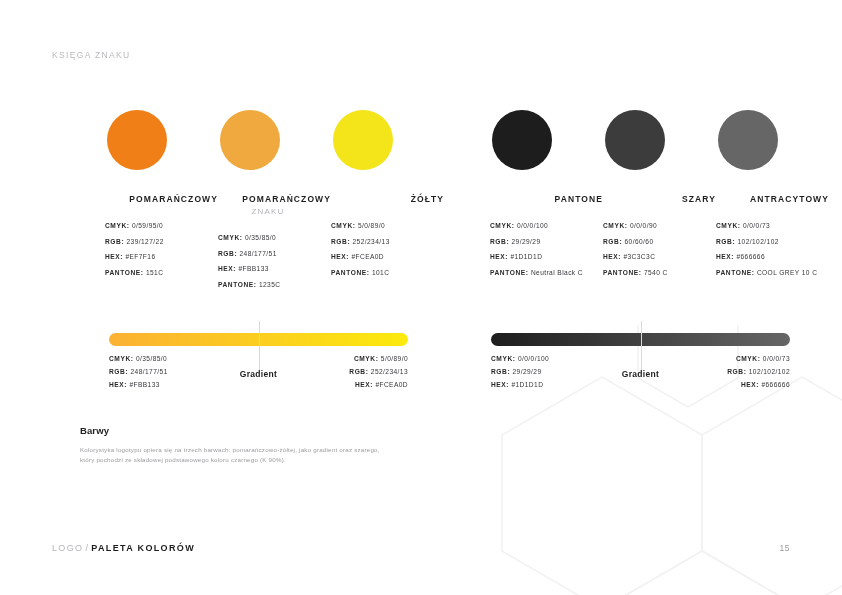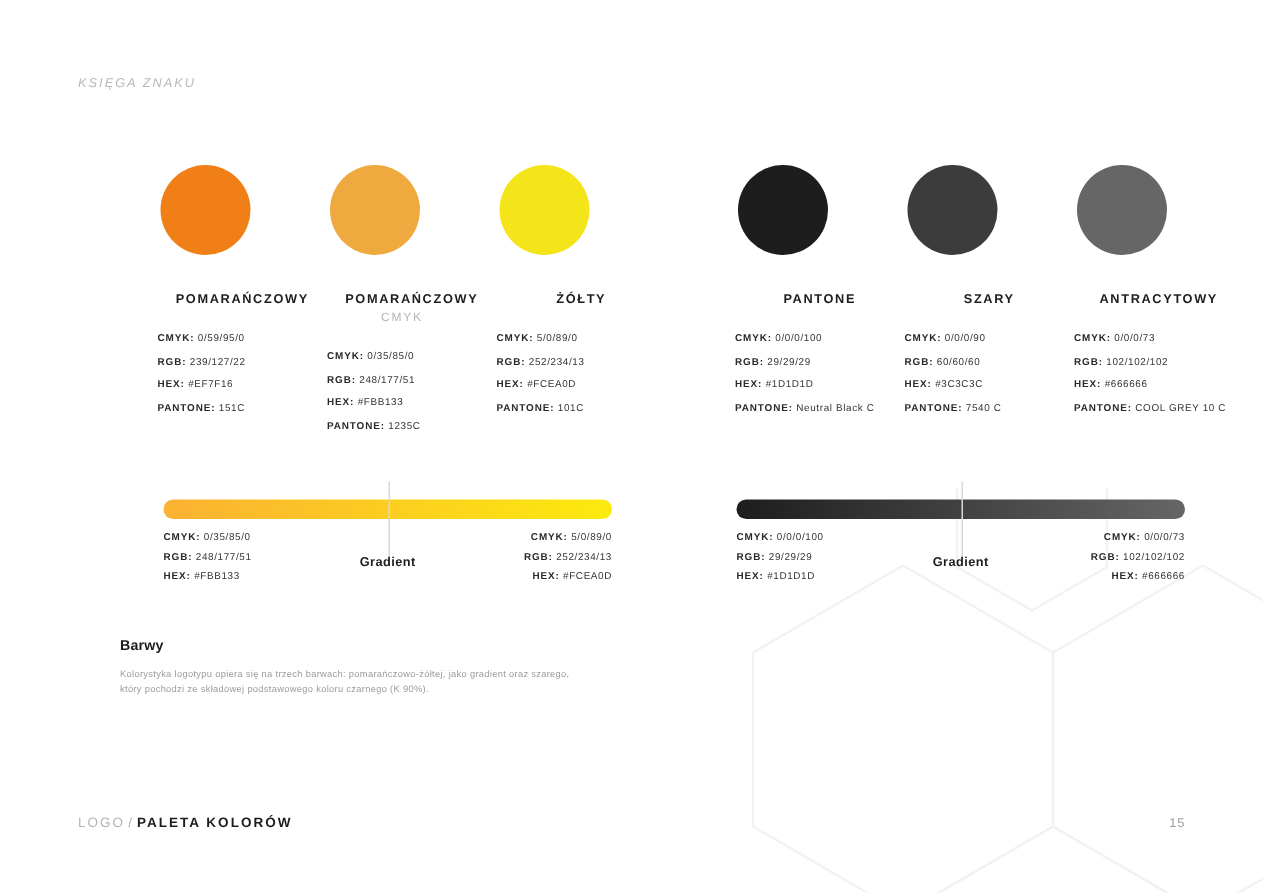--- a/index.html
+++ b/index.html
@@ -43,21 +43,20 @@
     font-size: 8.5px;
     letter-spacing: 1.35px;
     color: #a8a8ac;
     font-weight: 400;
   }
   .header-right {
     font-size: 8.5px;
     letter-spacing: 1.35px;
     color: #b9b9bd;
     font-weight: 400;
-    font-style: italic;
   }
 
   
   .swatch-grid {
     position: absolute;
     top: 110px;
     left: 52px;
     right: 52px;
     display: flex;
     z-index: 2;
@@ -75,21 +74,21 @@
     height: 60px;
     border-radius: 50%;
     margin: 0 auto 0 2px;
   }
   .swatch-name {
     margin-top: 24px;
     font-size: 8.5px;
     font-weight: 700;
     letter-spacing: 1.1px;
     color: #1d1d1d;
-    text-align: center;
+    text-align: right;
     white-space: nowrap;
   }
   .swatch-sub {
     font-size: 8px;
     font-weight: 400;
     letter-spacing: 1.2px;
     color: #b4b4b8;
     text-align: center;
     margin-top: 3px;
     width: 100px;
@@ -236,21 +235,21 @@
         <div class="spec-row"><span class="spec-key">CMYK:</span> <span class="spec-val">0/59/95/0</span></div>
         <div class="spec-row"><span class="spec-key">RGB:</span> <span class="spec-val">239/127/22</span></div>
         <div class="spec-row"><span class="spec-key">HEX:</span> <span class="spec-val">#EF7F16</span></div>
         <div class="spec-row"><span class="spec-key">PANTONE:</span> <span class="spec-val">151C</span></div>
       </div>
     </div>
 
     <div class="swatch-col">
       <div class="swatch-dot" style="background:#F0A93F"></div>
       <div class="swatch-name">POMARAŃCZOWY</div>
-      <div class="swatch-sub">CMYK</div>
+      <div class="swatch-sub">ZNAKU</div>
       <div class="specs">
         <div class="spec-row"><span class="spec-key">CMYK:</span> <span class="spec-val">0/35/85/0</span></div>
         <div class="spec-row"><span class="spec-key">RGB:</span> <span class="spec-val">248/177/51</span></div>
         <div class="spec-row"><span class="spec-key">HEX:</span> <span class="spec-val">#FBB133</span></div>
         <div class="spec-row"><span class="spec-key">PANTONE:</span> <span class="spec-val">1235C</span></div>
       </div>
     </div>
 
     <div class="swatch-col">
       <div class="swatch-dot" style="background:#F4E41A"></div>

